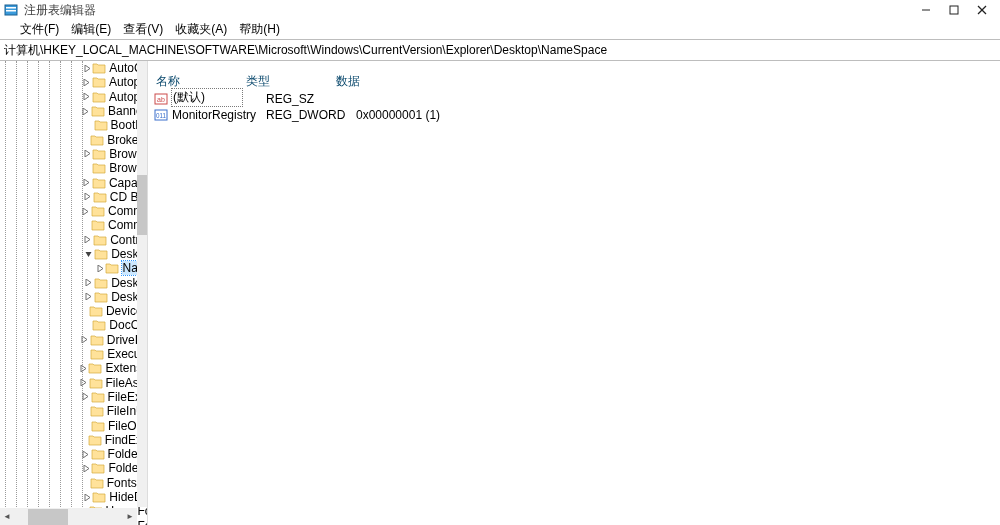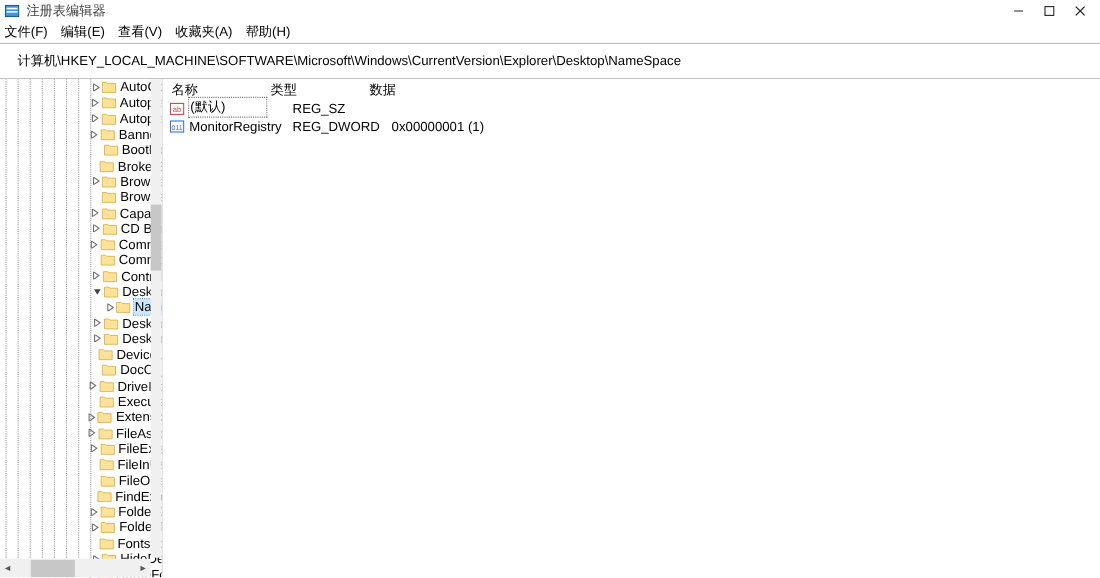--- a/index.html
+++ b/index.html
@@ -36,32 +36,32 @@
       width: 28px; height: 20px;
       display: flex; align-items: center; justify-content: center;
       color: #222;
     }
     .win-btn svg { display: block; }
     
     .menubar {
       height: 19px;
       display: flex;
       align-items: center;
-      padding: 0 4px;
+      padding: 0 20px;
       gap: 12px;
       background: #fff;
     }
     .menubar .menu-item { color: #000; cursor: default; }
     
     .addressbar {
-      height: 33px;
+      height: 22px;
       border-top: 1px solid #bdbdbd;
       border-bottom: 1px solid #bdbdbd;
       display: flex; align-items: center;
-      padding: 0 16px;
+      padding: 0 4px;
       font-size: 12px;
       color: #000;
       white-space: nowrap;
       overflow: hidden;
     }
     
     .content {
       flex: 1;
       display: flex;
       min-height: 0;
@@ -147,21 +147,22 @@
       flex: 1;
       display: flex; flex-direction: column;
     }
     .cols {
       height: 18px;
       display: flex;
       align-items: center;
       background: #fff;
       border-bottom: 0px solid #e5e5e5;
       font-size: 12px;
-      color: #000000;
+      color: #0c4a6e;
+      margin-top: 11px;
     }
     .col { padding-left: 8px; }
     .col.name { width: 90px; }
     .col.type { width: 90px; }
     .col.data { flex: 1; }
     .val-row {
       height: 16px;
       display: flex; align-items: flex-end;
       font-size: 12px;
     }

